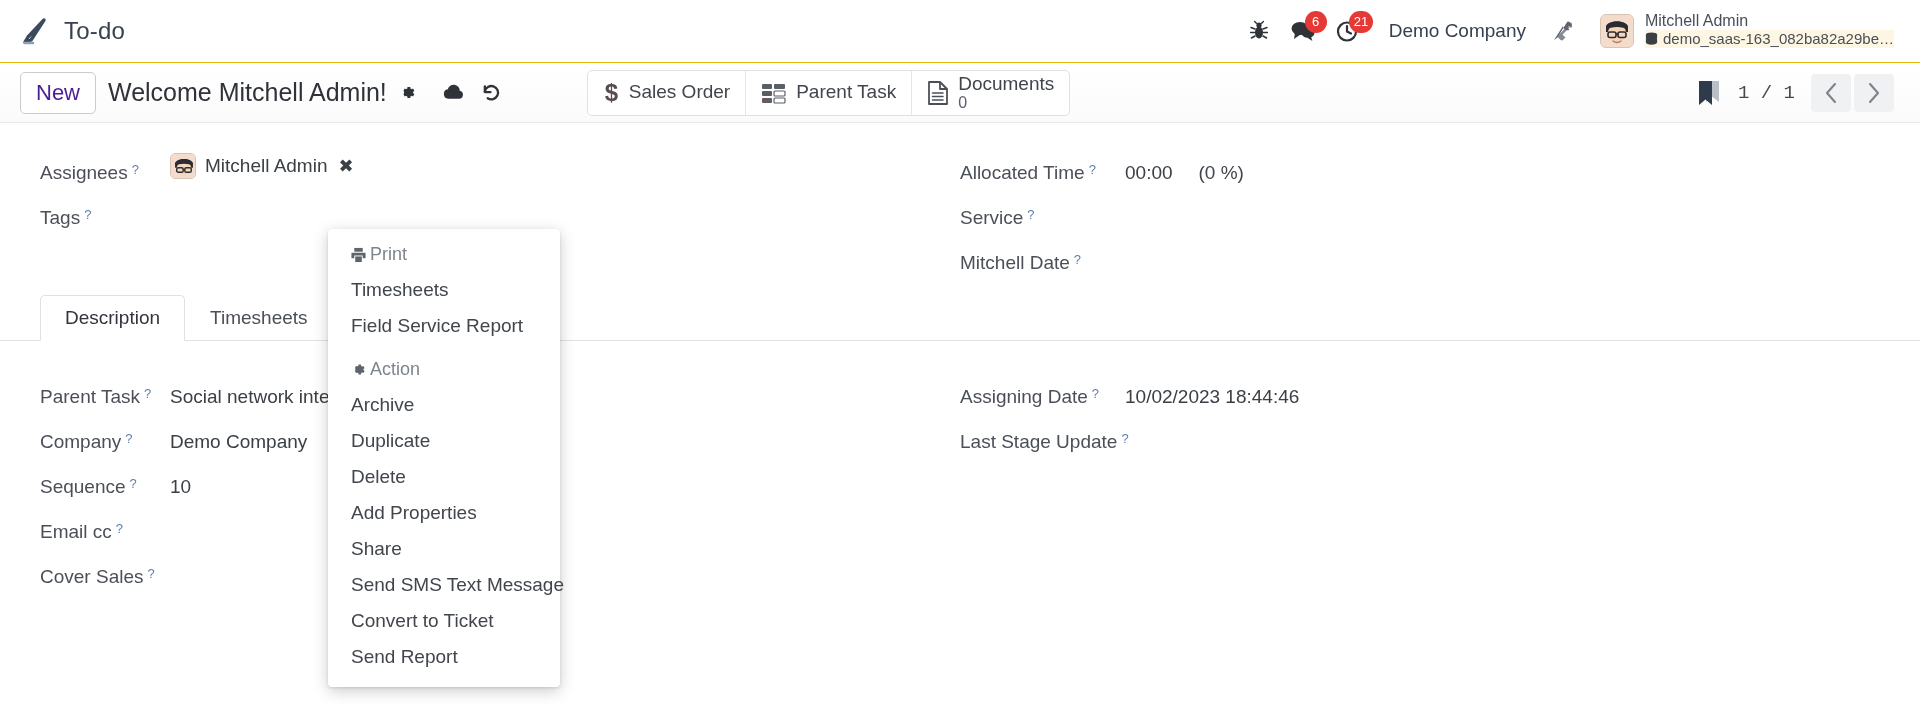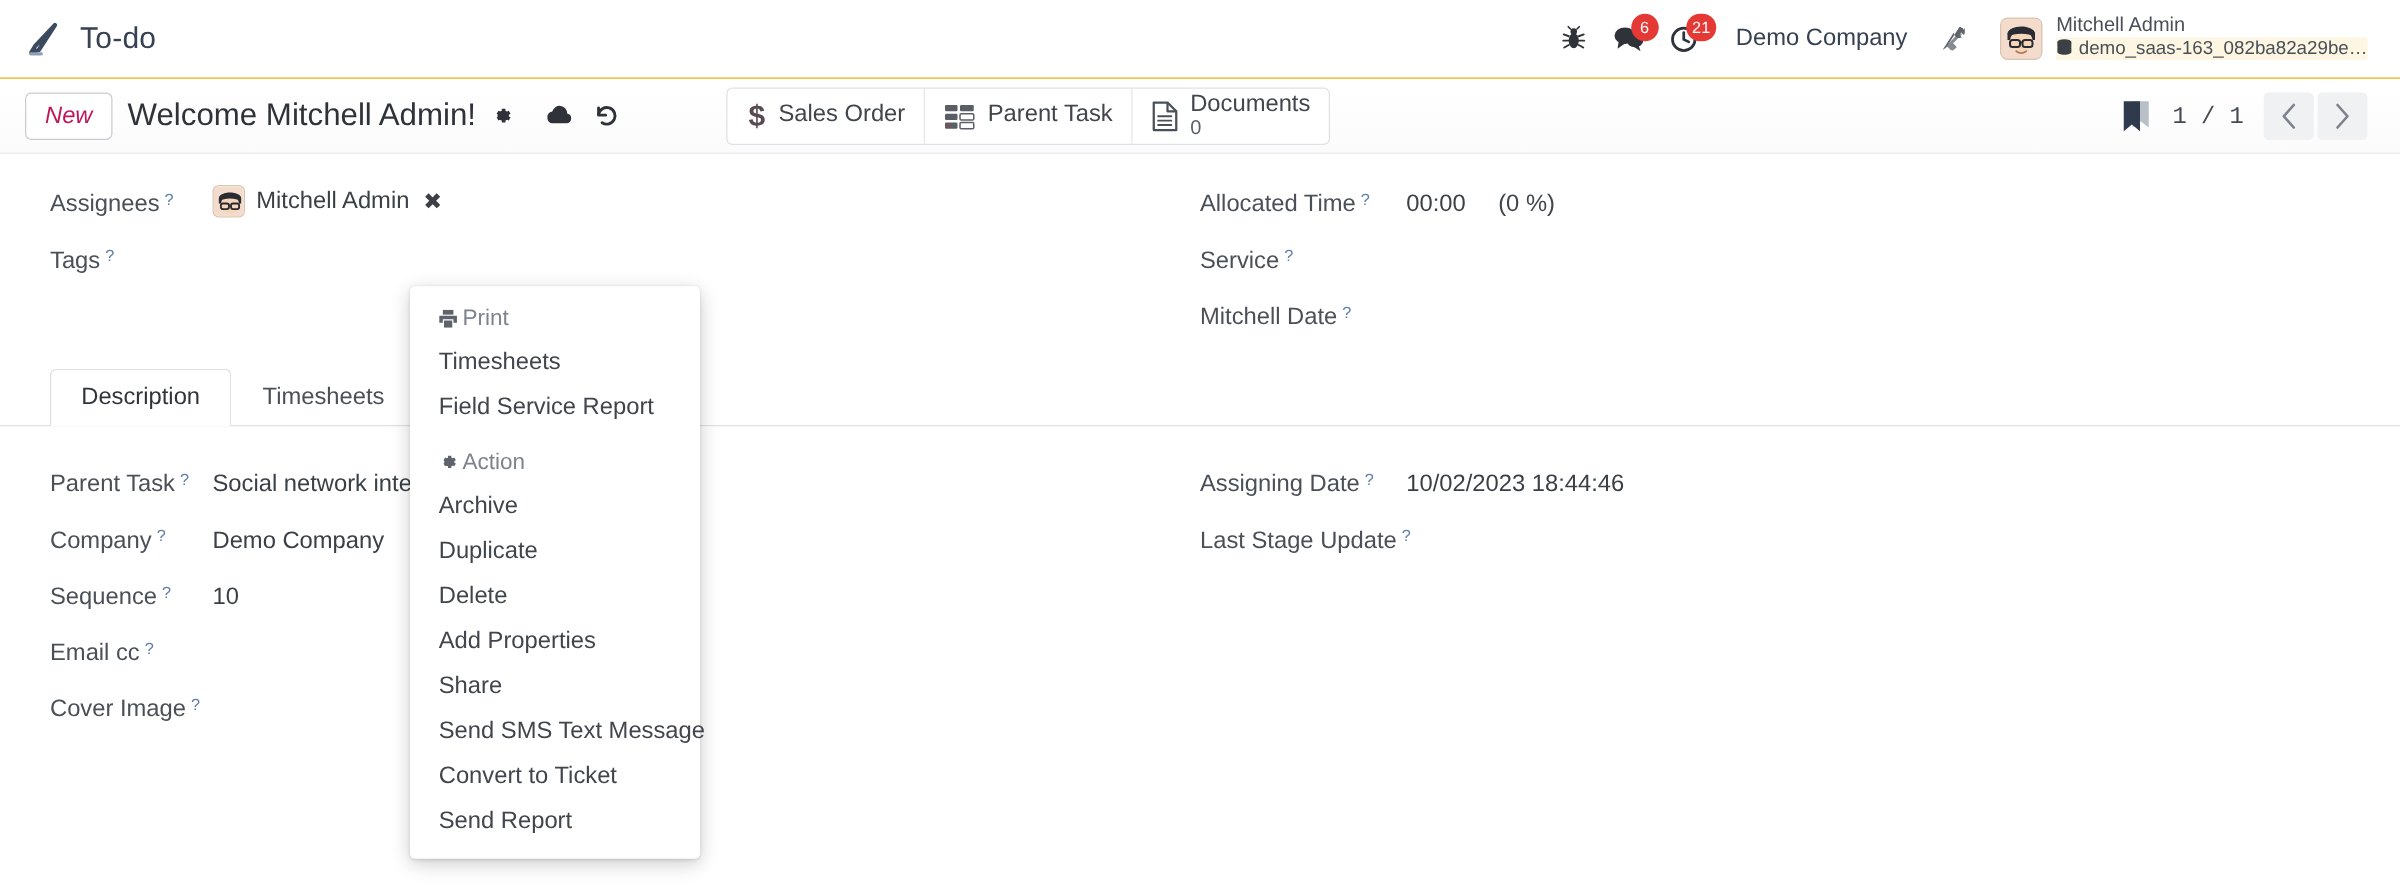--- a/index.html
+++ b/index.html
@@ -86,25 +86,24 @@
     background: linear-gradient(to bottom, #ffffff, #fbfbfb);
     border-bottom: 1px solid #e7e9ed;
     position: relative;
     z-index: 4;
   }
   .new-btn {
     border: 1px solid #c9ccd1;
     border-radius: 5px;
     background: #fff;
     padding: 7px 15px;
-    font-size: 19px;
-    color: #be185d;
+    font-size: 22px;
+    color: #4c1d95;
     cursor: pointer;
     margin-right: 12px;
-    font-style: italic;
   }
   .breadcrumb {
     display: flex; align-items: center; gap: 11px;
     font-size: 25px;
     color: #2f3238;
     white-space: nowrap;
   }
   .bc-gear { font-size: 19px; color: #3c3f45; cursor: pointer; }
   .bc-actions { display: flex; align-items: center; gap: 16px; margin-left: 14px; }
   .bc-icon { font-size: 21px; color: #2f3238; cursor: pointer; }
@@ -160,21 +159,21 @@
   }
   .form-top {
     display: flex;
     padding: 16px 0 6px 0;
   }
   .col { width: 50%; padding: 0 30px 0 40px; }
   .col.right { padding-left: 0px; }
 
   .field-row {
     display: flex;
-    align-items: center;
+    align-items: flex-end;
     min-height: 45px;
     padding-top: 4px;
   }
   .f-label {
     font-size: 19px;
     color: #4b5058;
     white-space: nowrap;
     display: flex; align-items: baseline; gap: 4px;
   }
   .f-label .q {
@@ -556,21 +555,21 @@
           <div class="field-row">
             <div class="f-label lw-left">
               <span>Email cc</span>
               <span class="q">?</span>
             </div>
             <div class="f-value"></div>
           </div>
 
           <div class="field-row">
             <div class="f-label lw-left">
-              <span>Cover Image</span>
+              <span>Cover Sales</span>
               <span class="q">?</span>
             </div>
             <div class="f-value"></div>
           </div>
 
         </div>
 
         <div class="col right">
 
           <div class="field-row">

